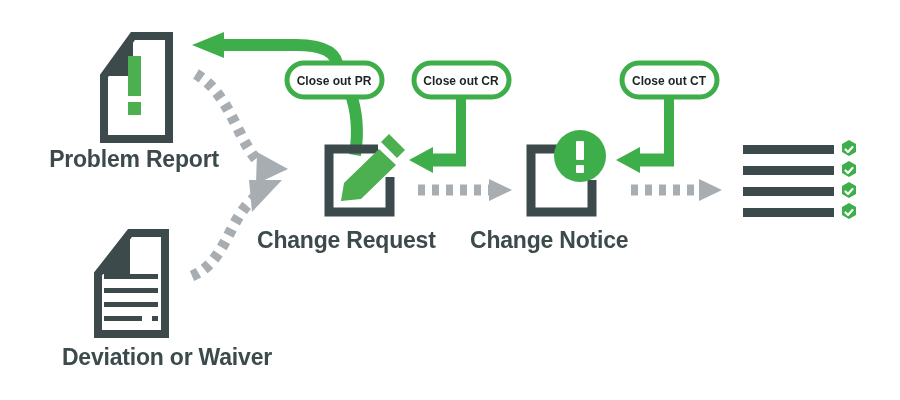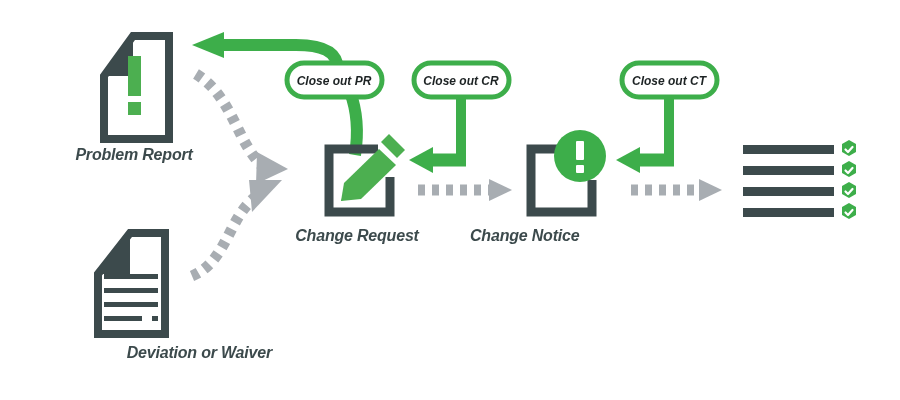--- a/index.html
+++ b/index.html
@@ -2,28 +2,28 @@
 <html><head>
 <meta charset="utf-8">
 <style>
   html,body{margin:0;padding:0;}
   body{
     width:900px;height:400px;
     background:#ffffff;
     font-family:"Liberation Sans", sans-serif;
     overflow:hidden;
   }
-  #diagram-root{position:relative;width:868px;height:400px;font-style:italic;}
+  #diagram-root{position:relative;width:868px;height:400px;}
   #flow-svg{position:absolute;left:0;top:0;width:900px;height:400px;}
   .node-label{
     position:absolute;
     font-weight:bold;
     color:#3c4a4c;
     white-space:nowrap;
-    font-size:16px;
+    font-size:23px;
     letter-spacing:-0.2px;
   }
   .pill-text{
     font-family:"Liberation Sans", sans-serif;
     font-weight:bold;
     font-size:12px;
     fill:#1d2324;
   }
 </style>
 </head>
@@ -139,18 +139,18 @@
         <path d="M849,203 l7,4 v8 l-7,4 -7,-4 v-8 z" fill="#3dae4a"></path>
         <path d="M845.5,212.5 l2.5,2.5 l4.5,-5" fill="none" stroke="#ffffff" stroke-width="2.2" stroke-linecap="round" stroke-linejoin="round"></path>
       </g>
     </g>
   </svg>
 
   <div class="node-label" style="left:0;top:146px;width:268px;text-align:center;">Problem Report</div>
 
   <div class="node-label" style="left:0;top:344px;width:272px;text-align:right;">Deviation or Waiver</div>
 
-  <div class="node-label" style="left:257px;top:227px;width:200px;text-align:center;">Change Request</div>
+  <div class="node-label" style="left:257px;top:227px;width:200px;text-align:left;">Change Request</div>
 
   <div class="node-label" style="left:470px;top:227px;width:180px;text-align:left;">Change Notice</div>
 
 
 </div>
 
 </body></html>

